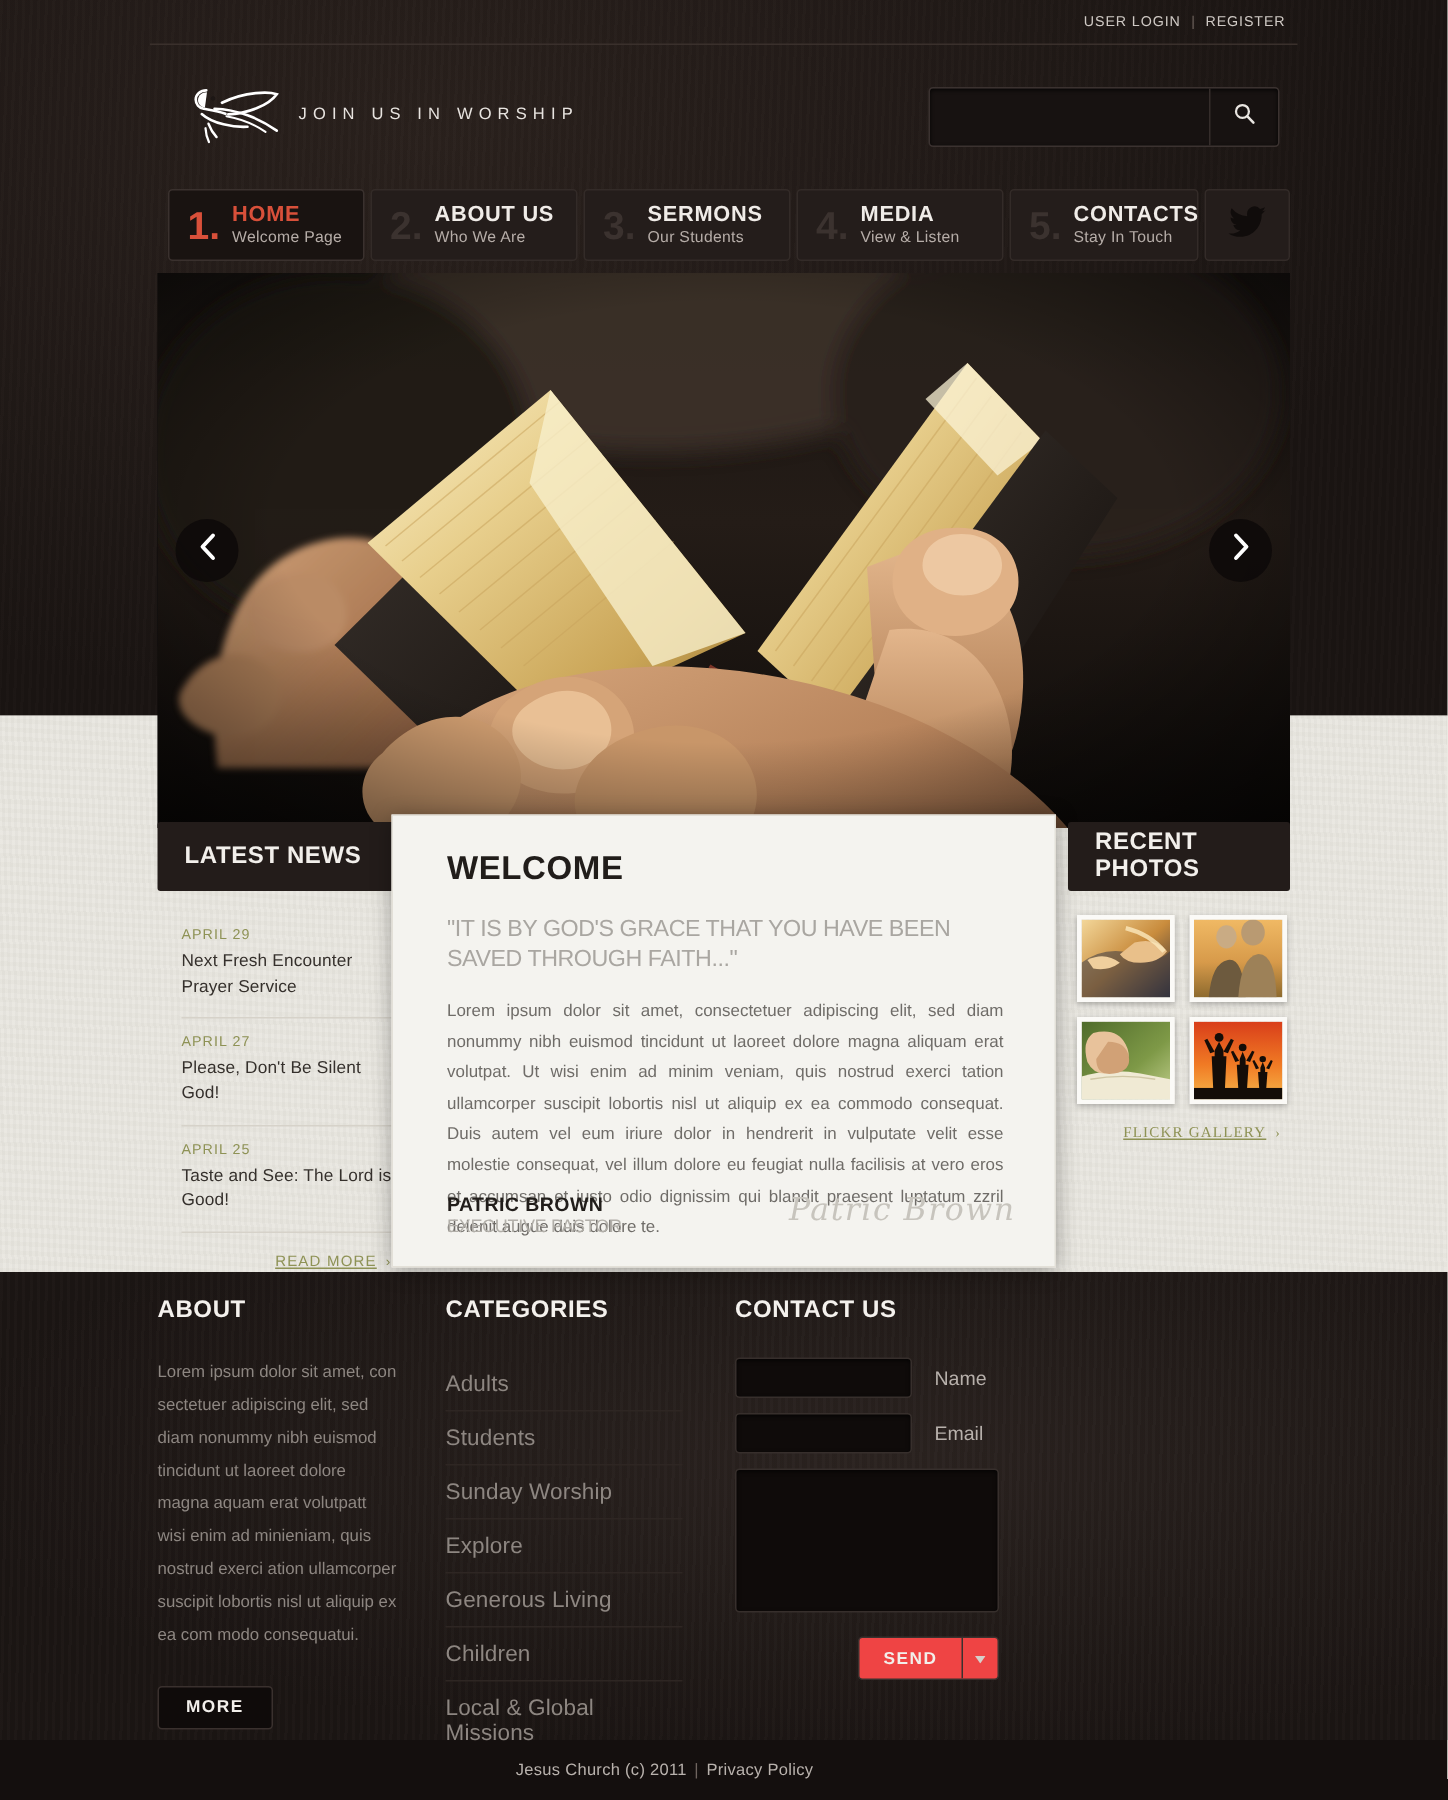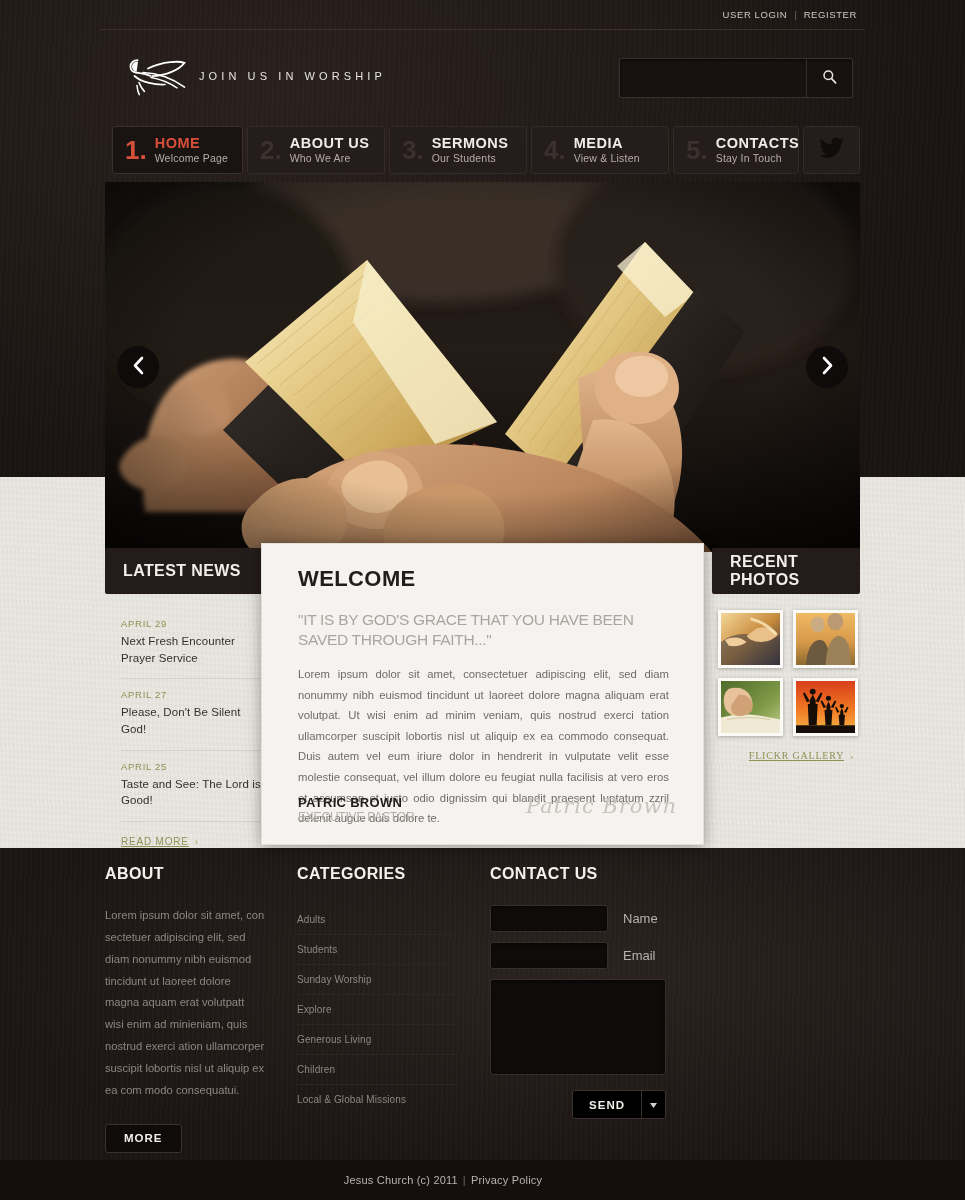--- a/index.html
+++ b/index.html
@@ -164,21 +164,21 @@
   .news-body { padding: 14px 16px 0 16px; }
   .news-item { padding: 10px 0 12px 0; border-bottom: 1px solid #d6d2c9; }
   .news-item:last-of-type { border-bottom: 1px solid #d6d2c9; }
   .news-date {
     font-family: "Liberation Sans Narrow", "Liberation Sans", sans-serif;
     font-size: 9.5px; color: #8e9255; letter-spacing: 0.7px;
     text-transform: uppercase; margin-bottom: 4px;
   }
   .news-title { font-size: 11.5px; color: #35302c; line-height: 1.45; letter-spacing: 0.1px; }
   .readmore {
-    padding: 14px 8px 0 0;
+    text-align: right; padding: 14px 8px 0 0;
     font-family: "Liberation Sans Narrow", "Liberation Sans", sans-serif;
     font-size: 10px; letter-spacing: 0.8px; text-transform: uppercase;
   }
   .readmore a { color: #8e9255; text-decoration: underline; }
   .readmore .chev { color: #8e9255; margin-left: 6px; font-size: 9px; }
 
   
   .welcome {
     position: absolute; left: 261px; top: 543px; width: 443px; height: 302px;
     background: #f4f3ef;
@@ -243,21 +243,21 @@
     font-family: "Liberation Sans Narrow", "Liberation Sans", sans-serif;
     font-weight: bold; font-size: 16px; letter-spacing: 0.4px;
     color: #f4f1ed; text-transform: uppercase; margin-bottom: 22px;
   }
   .fcol p.about-text {
     font-size: 11.2px; color: #8d8681; line-height: 1.95; width: 160px;
   }
   .flist { list-style: none; width: 158px; }
   .flist li {
     padding: 9px 0 9px 0; border-bottom: 1px solid #2e2623;
-    font-size: 10px; color: #8d8681; cursor: pointer; letter-spacing: 0.1px;
+    font-size: 15px; color: #8d8681; cursor: pointer; letter-spacing: 0.1px;
   }
   .flist li:last-child { border-bottom: none; }
   .btn-dark {
     display: inline-flex; align-items: center; justify-content: center;
     height: 29px; padding: 0 18px; margin-top: 22px;
     background: #0f0b0a; border: 1px solid #3a312e; border-radius: 3px;
     font-family: "Liberation Sans Narrow", "Liberation Sans", sans-serif;
     font-weight: bold; font-size: 11.5px; letter-spacing: 1px; color: #f2efeb;
     text-transform: uppercase; cursor: pointer;
   }
@@ -276,21 +276,21 @@
     border: 1px solid #372f2c; border-radius: 3px; outline: none;
     color: #ddd; font-size: 11px; padding: 7px 8px; resize: none;
     font-family: "Liberation Sans", sans-serif;
     box-shadow: inset 0 1px 3px rgba(0,0,0,0.7);
   }
   .send-wrap {
     margin-top: 11px; width: 176px; display: flex; justify-content: flex-end;
   }
   .send-group {
     display: flex; height: 29px;
-    background: #000000; border: 1px solid #3a312e; border-radius: 3px; overflow: hidden;
+    background: #ef4444; border: 1px solid #3a312e; border-radius: 3px; overflow: hidden;
   }
   .send-main {
     display: flex; align-items: center; justify-content: center;
     padding: 0 16px; cursor: pointer;
     font-family: "Liberation Sans Narrow", "Liberation Sans", sans-serif;
     font-weight: bold; font-size: 11.5px; letter-spacing: 1px;
     color: #f2efeb; text-transform: uppercase;
   }
   .send-caret {
     width: 24px; display: flex; align-items: center; justify-content: center;

